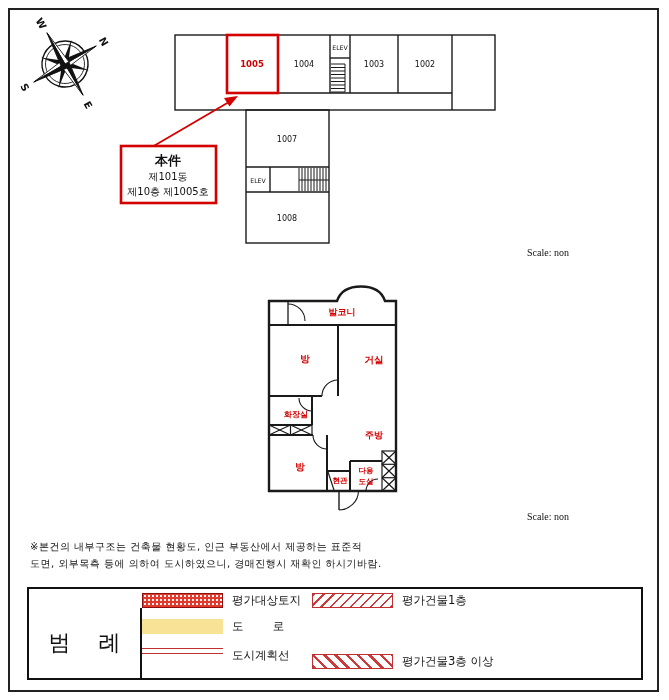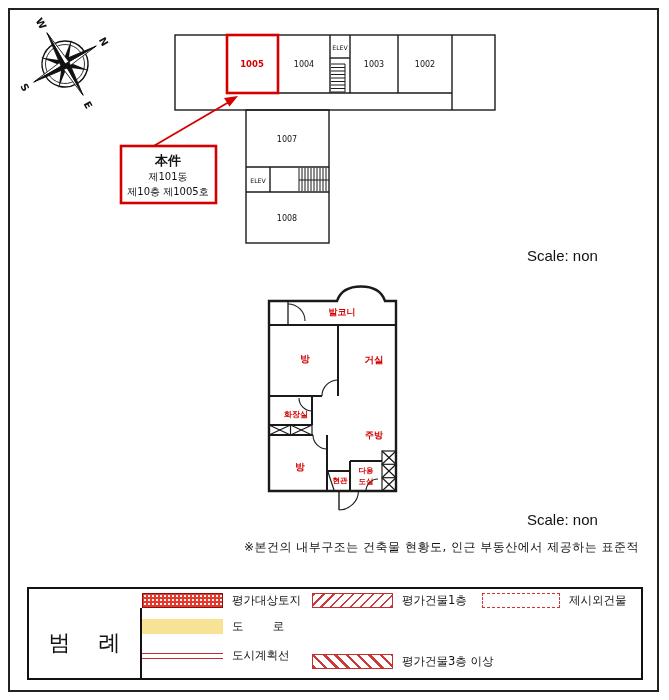--- a/index.html
+++ b/index.html
@@ -1,29 +1,29 @@
 <!DOCTYPE html>
 <html><head>
 <meta charset="utf-8">
 <style>
   html,body{margin:0;padding:0;background:#fff;}
   .page{position:relative;width:669px;height:700px;background:#fff;overflow:hidden;
         font-family:"DejaVu Sans",sans-serif;color:#111;}
   .frame{position:absolute;left:8px;top:8px;width:647px;height:680px;border:2px solid #222;}
   svg text{font-family:"DejaVu Sans",sans-serif;}
   .caption{position:absolute;font-size:12px;letter-spacing:1px;text-align:center;color:#111;}
-  .scale-label{position:absolute;font-family:Liberation Sans, sans-serif;font-size:15px;color:#111;}
-  .note{position:absolute;left:30px;top:539px;width:609px;text-align:right;
-        font-size:12px;line-height:16.5px;letter-spacing:.5px;color:#111;}
+  .scale-label{position:absolute;font-family:Liberation Serif, serif;font-size:10px;color:#111;}
+  .note{position:absolute;left:30px;top:539px;width:609px;text-align:left;
+        font-size:10px;line-height:16.5px;letter-spacing:.5px;color:#111;}
   .legend{position:absolute;left:27px;top:587px;width:616px;height:93px;border:2px solid #111;
           box-sizing:border-box;background:#fff;}
   .legend-title-cell{position:absolute;left:0;top:0;bottom:0;width:111px;border-right:2px solid #111;
           display:flex;align-items:center;justify-content:center;margin-top:19px;}
   .legend-title{font-size:22px;white-space:pre;color:#111;}
-  .legend-item{position:absolute;display:flex;align-items:center;gap:9px;}
+  .legend-item{position:absolute;display:flex;align-items:flex-start;gap:9px;}
   .legend-label{font-size:11.5px;white-space:pre;color:#111;}
   .swatch{width:81px;height:15px;box-sizing:border-box;flex:0 0 auto;}
   .sw-dot{background-color:#e23b2e;
           background-image:radial-gradient(circle,rgba(255,255,255,.95) .9px,transparent 1.1px);
           background-size:4px 4px;border:1.6px solid #8f0f0f;}
   .sw-road{background:#f8e295;}
   .sw-lines{height:6px;margin-top:0;border-top:1.4px solid #c03030;border-bottom:1.4px solid #c03030;}
   .sw-h1{border:1.4px solid #c03030;
          background:repeating-linear-gradient(135deg,rgba(201,48,48,.95) 0 1.6px,transparent 1.6px 7px);}
   .sw-h2{border:1.4px solid #c03030;
@@ -197,20 +197,21 @@
         <text x="366" y="484" font-size="7.5">도실</text>
       </g>
     </g>
   </svg>
 
   <div class="scale-label" style="left:527px;top:247px;">Scale: non</div>
   <div class="scale-label" style="left:527px;top:511px;">Scale: non</div>
 
   <div class="note">
     <div>※본건의 내부구조는 건축물 현황도, 인근 부동산에서 제공하는 표준적</div>
+    <div>도면, 외부목측 등에 의하여 도시하였으니, 경매진행시 재확인 하시기바람.</div>
   </div>
 
   <div class="legend">
     <div class="legend-title-cell">
       <span class="legend-title">범    례</span>
     </div>
 
     <div class="legend-item" style="left:113px;top:4px;">
       <div class="swatch sw-dot"></div>
       <span class="legend-label">평가대상토지</span>
@@ -226,18 +227,14 @@
 
     <div class="legend-item" style="left:283px;top:4px;">
       <div class="swatch sw-h1"></div>
       <span class="legend-label">평가건물1층</span>
     </div>
     <div class="legend-item" style="left:283px;top:58px;margin-top:7px;">
       <div class="swatch sw-h3"></div>
       <span class="legend-label">평가건물3층 이상</span>
     </div>
 
-    <div class="legend-item" style="left:453px;top:4px;">
-      <div class="swatch sw-dash"></div>
-      <span class="legend-label">제시외건물</span>
-    </div>
   </div>
 </div>
 
 </body></html>

